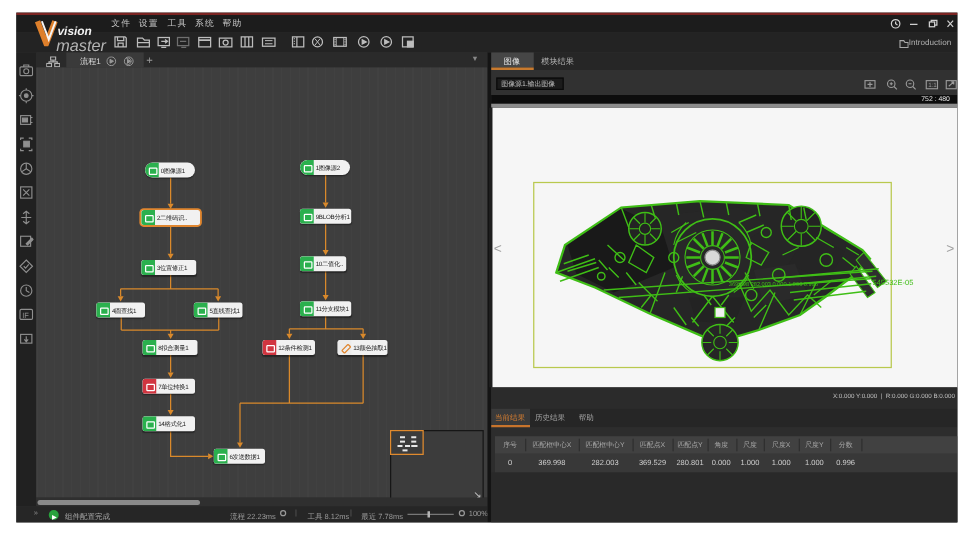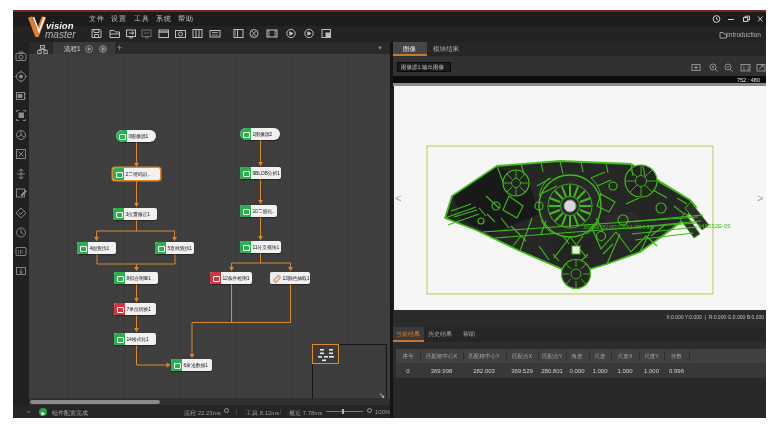--- a/index.html
+++ b/index.html
@@ -32,21 +32,21 @@
 </style></head><body>
 <div id="win">
 <div class="a" id="red"></div>
 <div class="a" id="tb1"></div>
 <div class="a" id="tb2"></div>
 <svg class="a" style="left:15px;top:6px" width="20" height="21" viewBox="0 0 20 21">
 <path d="M2,1 L9,19 L16,1" fill="none" stroke="#dd7f2b" stroke-width="4.5"></path>
 <path d="M5.5,1 L11,15.5 L16.5,1" fill="none" stroke="#f5f5f5" stroke-width="1.6"></path>
 </svg>
 <div class="a" style="left:33px;top:9.5px;font-size:9.5px;font-weight:bold;font-style:italic;color:#f2f2f2">vision</div>
-<div class="a" style="left:32px;top:18.5px;font-size:10px;font-style:italic;color:#b5b5b5">master</div>
+<div class="a" style="left:32px;top:18.5px;font-size:13px;font-style:italic;color:#b5b5b5">master</div>
 <span class="a menu" style="left:76px">文件</span>
 <span class="a menu" style="left:98px">设置</span>
 <span class="a menu" style="left:121px">工具</span>
 <span class="a menu" style="left:143px">系统</span>
 <span class="a menu" style="left:165px">帮助</span>
 <svg class="a" style="left:699px;top:5px" width="52" height="8" viewBox="0 0 52 8">
 <g stroke="#cfcfcf" fill="none" stroke-width="1">
 <circle cx="4.5" cy="4" r="3.4"></circle>
         <path d="M4.5,2.2 V4 L6,5"></path>
 <path d="M16,4.5 H22"></path>

